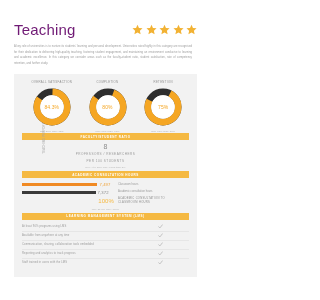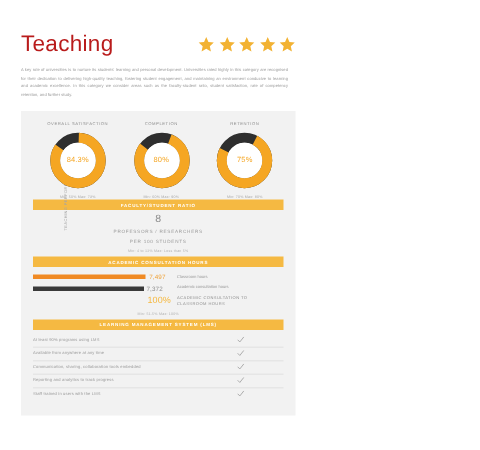--- a/index.html
+++ b/index.html
@@ -9,21 +9,21 @@
     font-family:"Liberation Sans", sans-serif;
     color:#6d6d6d;
     overflow:hidden;
   }
   .page{position:relative;width:211px;height:300px;background:#ffffff;}
 
   
   .header{padding:22px 14px 0 14px;}
   .header-row{display:flex;align-items:center;justify-content:space-between;}
   .title{
-    font-size:15px;font-weight:400;color:#b91c1c;
+    font-size:15px;font-weight:400;color:#701a75;
     letter-spacing:.2px;line-height:1;margin:0;
   }
   .stars{display:flex;gap:2.5px;align-items:center;}
   .star{width:11px;height:11px;display:block;}
   .intro{
     margin-top:7px;
     font-size:2.7px;
     line-height:2.05;
     color:#9a9a9a;
     text-align:justify;

